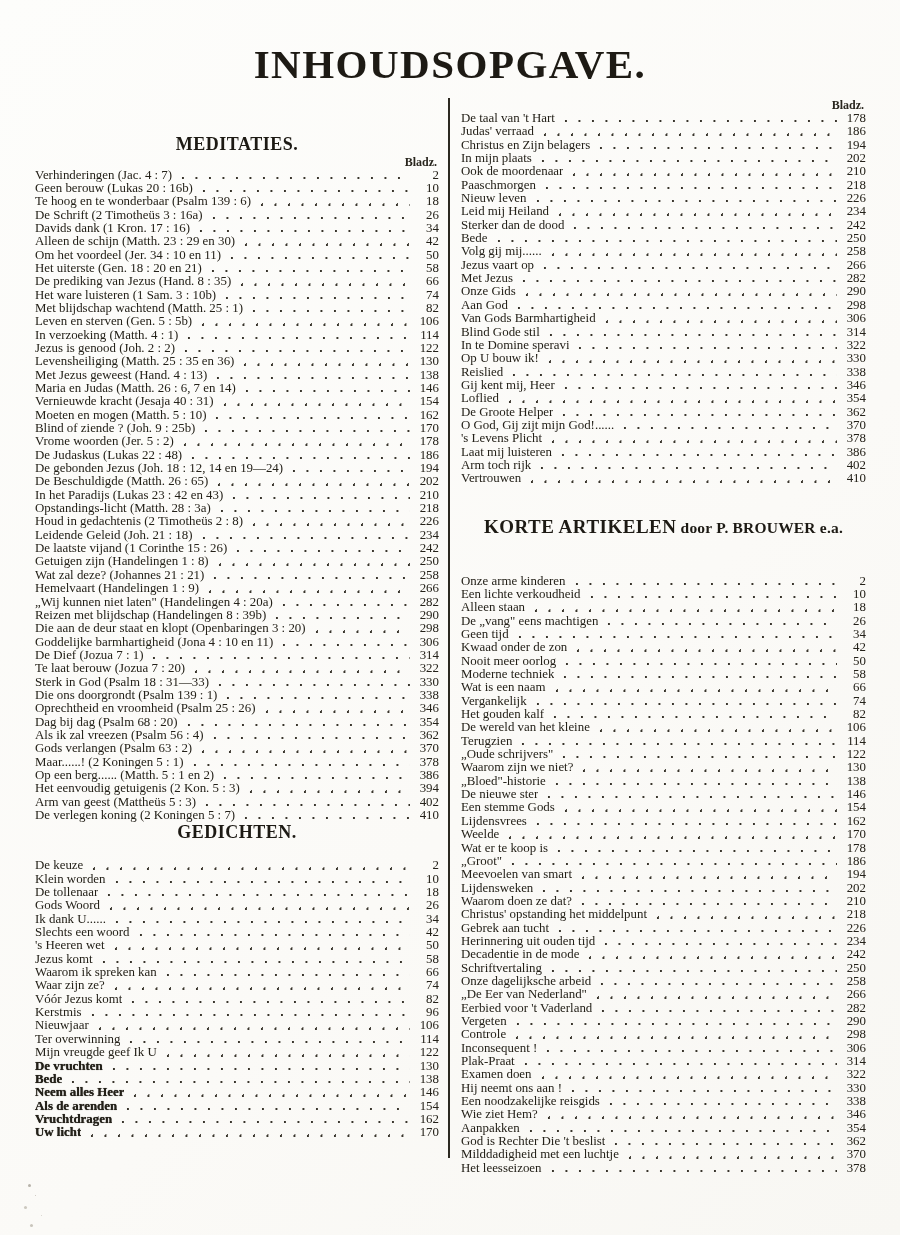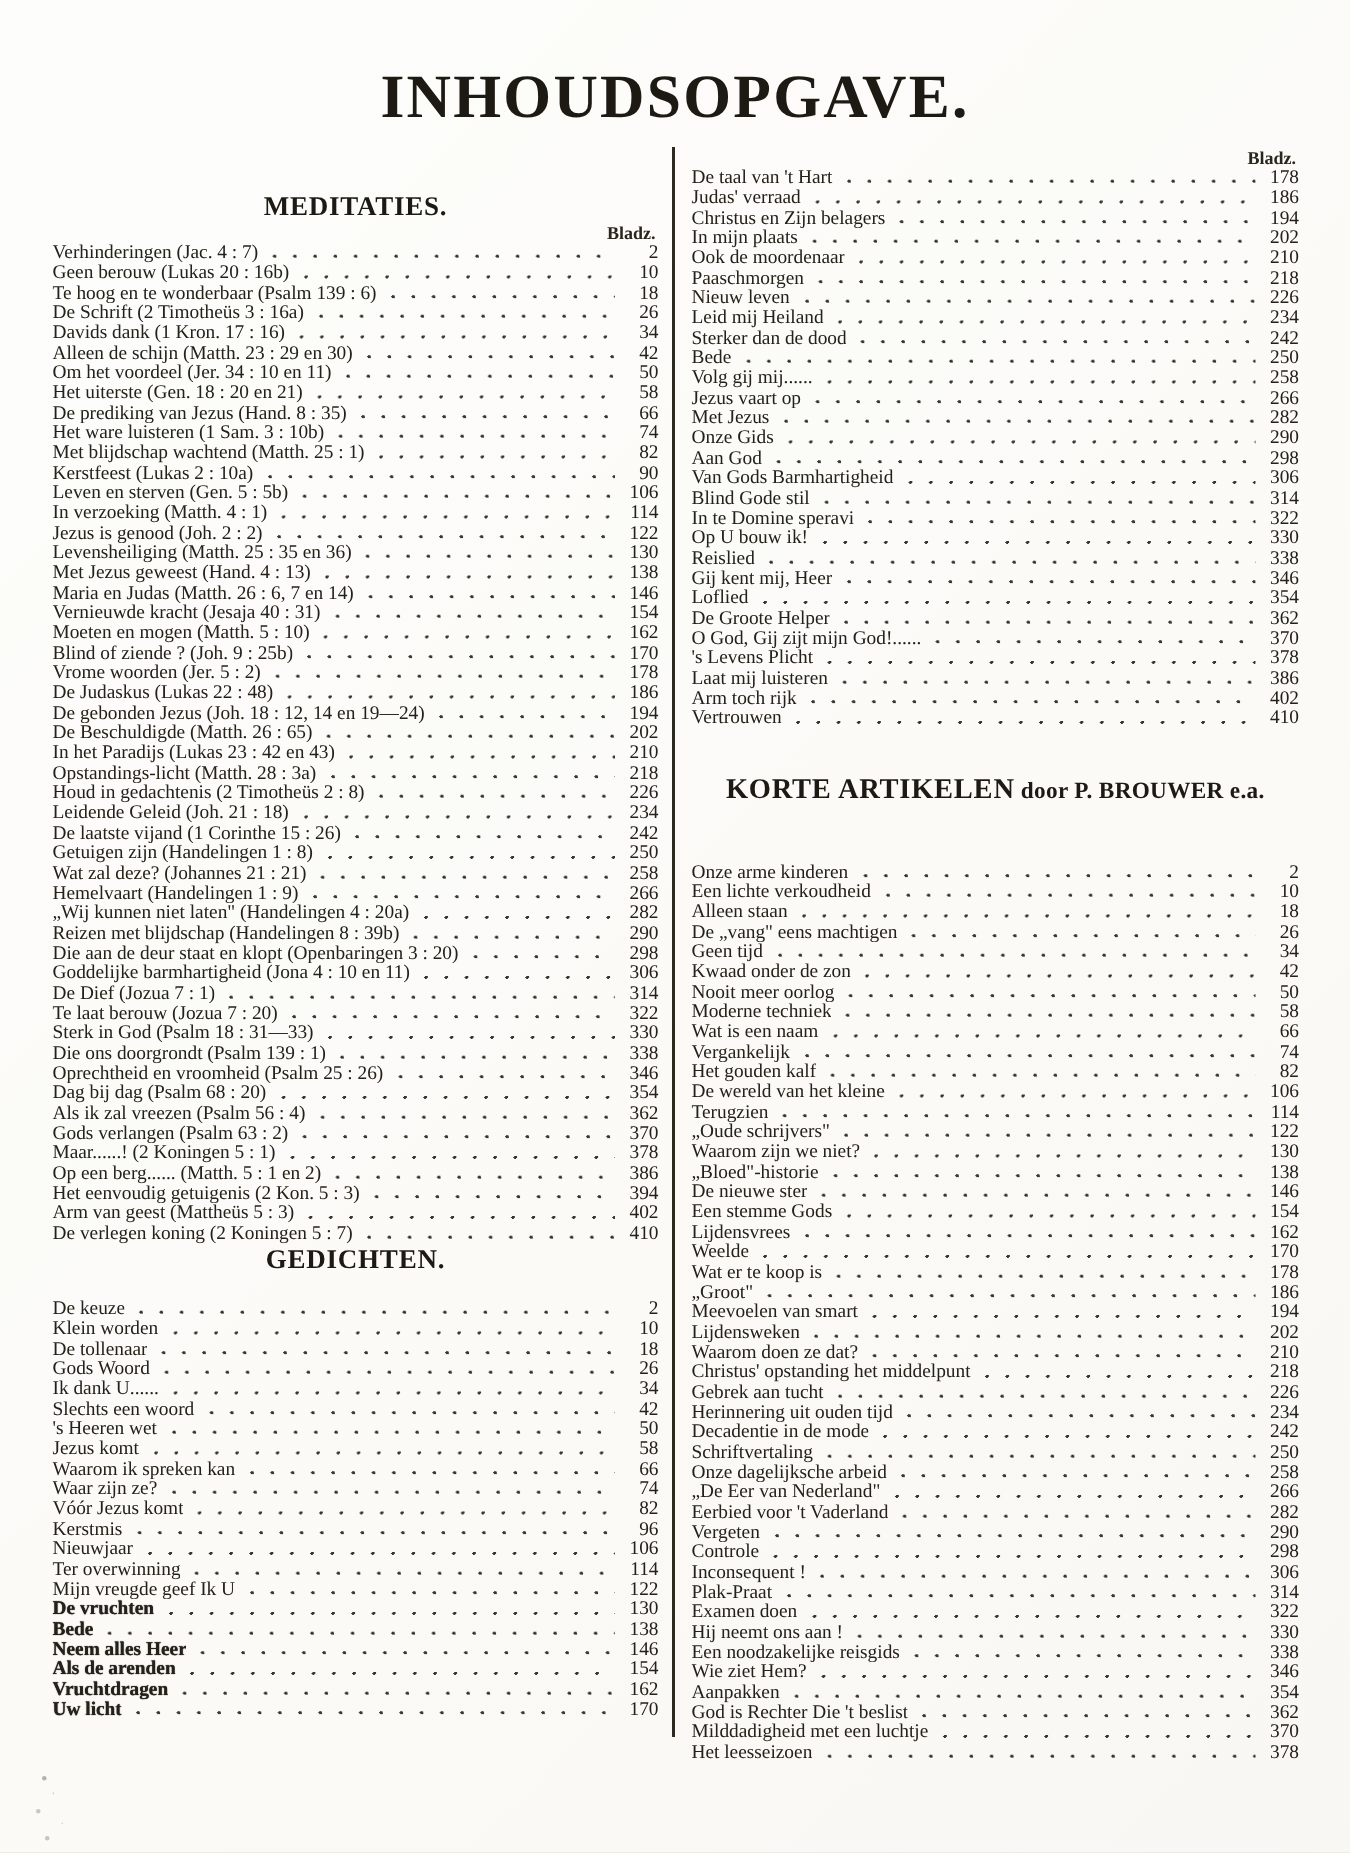--- a/index.html
+++ b/index.html
@@ -157,25 +157,20 @@
           <span class="etitle">Het ware luisteren (1 Sam. 3 : 10b)</span>
           <span class="leader"></span>
           <span class="epage">74</span>
         </div>
         <div class="row">
           <span class="etitle">Met blijdschap wachtend (Matth. 25 : 1)</span>
           <span class="leader"></span>
           <span class="epage">82</span>
         </div>
         <div class="row">
-          <span class="etitle">Kerstfeest (Lukas 2 : 10a)</span>
-          <span class="leader"></span>
-          <span class="epage">90</span>
-        </div>
-        <div class="row">
           <span class="etitle">Leven en sterven (Gen. 5 : 5b)</span>
           <span class="leader"></span>
           <span class="epage">106</span>
         </div>
         <div class="row">
           <span class="etitle">In verzoeking (Matth. 4 : 1)</span>
           <span class="leader"></span>
           <span class="epage">114</span>
         </div>
         <div class="row">

